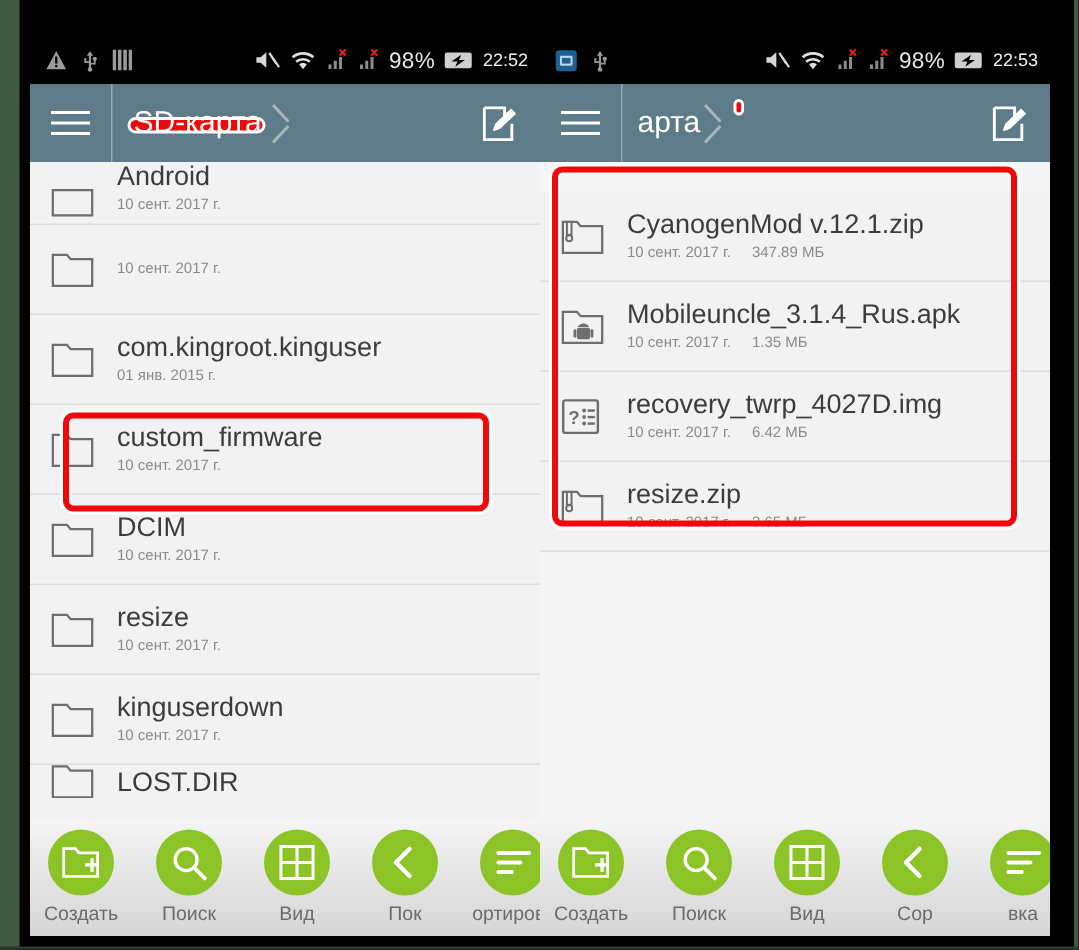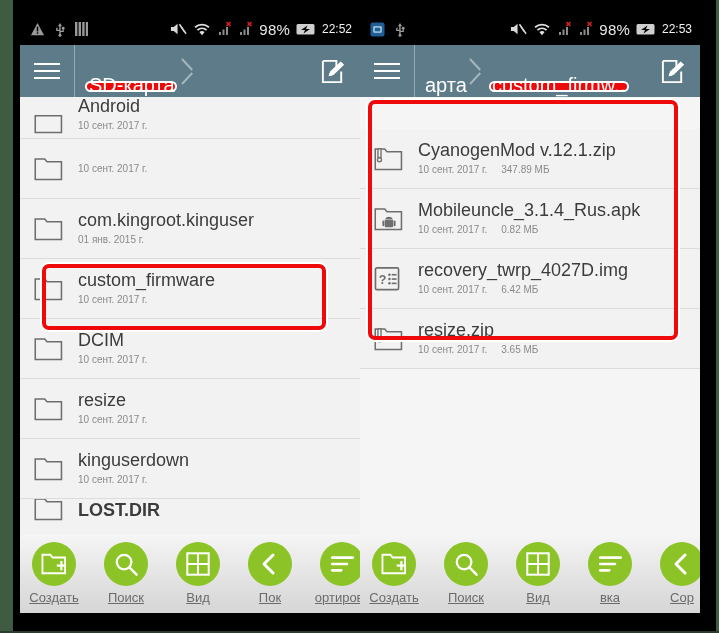--- a/index.html
+++ b/index.html
@@ -26,21 +26,21 @@
     position: absolute; right: 0; top: 0; width: 3px; height: 633px;
     background: #3f5b42;
   }
   .edge-bottom {
     position: absolute; left: 0; bottom: 0; width: 719px; height: 2px;
     background: #2b3c2d;
   }
 
   .phone {
     position: absolute;
-    top: 13px;
+    top: 24px;
     width: 340px;
     height: 600px;
     background: #000;
     overflow: hidden;
   }
   #phone-left  { left: 20px; }
   #phone-right { left: 360px; }
 
   
   .statusbar {
@@ -81,21 +81,21 @@
     align-items: center; justify-content: center;
     gap: 5px;
     cursor: pointer;
   }
   .hamburger span {
     display: block; width: 26px; height: 2px; background: #ffffff;
   }
   .bc-divider {
     width: 1px; height: 52px; background: rgba(255,255,255,0.35);
   }
-  .crumbs { display: flex; align-items: flex-end; height: 52px; flex: 1; min-width: 0; }
+  .crumbs { display: flex; align-items: center; height: 52px; flex: 1; min-width: 0; }
   .crumb {
     position: relative;
     display: flex; align-items: center;
     padding: 0 6px 0 14px;
     color: #ffffff;
     font-size: 20px;
     white-space: nowrap;
     cursor: pointer;
   }
   .crumb-label { position: relative; z-index: 2; }
@@ -162,21 +162,21 @@
   }
   .row-meta {
     color: #8a8a8a;
     font-size: 10px;
     line-height: 17px;
     display: flex;
     gap: 14px;
     white-space: nowrap;
   }
   .row-partial-top { height: 42px; align-items: flex-end; padding-bottom: 4px; }
-  .row-partial-bot { height: 22px; overflow: hidden; align-items: flex-end; border-bottom: none; font-weight: bold;}
+  .row-partial-bot { height: 22px; overflow: hidden; align-items: center; border-bottom: none;}
 
   
   .hl-box {
     position: absolute;
     border: 4px solid #ee0a0a;
     border-radius: 7px;
     box-shadow: 0 0 0 2px #ffffff;
     pointer-events: none;
     z-index: 5;
   }
@@ -210,21 +210,20 @@
     display: flex; align-items: center; justify-content: center;
   }
   .tb-label {
     margin-top: 4px;
     font-size: 13px;
     color: #6b6b6b;
     white-space: nowrap;
     overflow: hidden;
     max-width: 72px;
     text-align: center;
-    text-decoration: underline;
   }
 </style>
 </head>
 <body>
 
 <div class="page">
   <div class="edge-left"></div>
   <div class="edge-right"></div>
   <div class="edge-bottom"></div>
 
@@ -520,35 +519,34 @@
           <span></span>
           <span></span>
       </div>
       <div class="bc-divider"></div>
       <div class="crumbs">
         <div class="crumb" style="padding:0 2px 0 10px;">
           <span class="crumb-label">арта</span>
         </div>
         <div class="chev"></div>
         <div class="crumb" style="padding:0 2px 0 6px;">
-          <span class="crumb-label">custom_firmw..</span>
           <span class="underline-red" style="left:5px;right:0;"></span>
         </div>
       </div>
       <div class="edit-btn">
         <svg width="27" height="27" viewBox="0 0 28 28">
           <path d="M3 3 H17 V10 M3 3 V25 H22 V14" stroke="#fff" stroke-width="2" fill="none"></path>
           <path d="M9 19 L10.5 14 L21.5 3.5 L25 7 L14 17.5 Z" fill="#fff"></path>
           <path d="M9 19 L12.6 18.2 L9.8 15.4 Z" fill="#fff"></path>
         </svg>
       </div>
     </div>
 
     <div class="list-wrap" style="background:#f5f5f5;">
-      <div id="right-rows" style="padding-top:0;margin-top:32px;">
+      <div id="right-rows" style="padding-top:20px;">
           <div class="row">
             <div class="row-icon">
               <svg width="29" height="24" viewBox="0 0 30 25">
                 <path d="M1.2 2 H11 L13.5 5 H28.5 V23.5 H1.2 Z" stroke="#6e6e6e" stroke-width="1.6" fill="none"></path>
                 <rect x="4" y="2" width="3.2" height="9" stroke="#6e6e6e" stroke-width="1.4" fill="#f2f2f2"></rect>
                 <circle cx="5.6" cy="13.4" r="2.1" stroke="#6e6e6e" stroke-width="1.4" fill="#f2f2f2"></circle>
               </svg>
             </div>
             <div class="row-text">
               <div class="row-name">CyanogenMod v.12.1.zip</div>
@@ -565,21 +563,21 @@
                 <rect x="11" y="13" width="9" height="8" rx="1.2" fill="#6e6e6e"></rect>
                 <path d="M11.5 12.5 a4.5 4.5 0 0 1 8 0 Z" fill="#6e6e6e"></path>
                 <rect x="8.6" y="14" width="2" height="6" rx="1" fill="#6e6e6e"></rect>
                 <rect x="20.4" y="14" width="2" height="6" rx="1" fill="#6e6e6e"></rect>
               </svg>
             </div>
             <div class="row-text">
               <div class="row-name">Mobileuncle_3.1.4_Rus.apk</div>
               <div class="row-meta">
                 <span>10 сент. 2017 г.</span>
-                <span>0.82 МБ</span>
+                <span>1.35 МБ</span>
               </div>
             </div>
           </div>
           <div class="row">
             <div class="row-icon">
               <svg width="27" height="26" viewBox="0 0 28 27">
                 <rect x="1.5" y="2" width="24" height="22.5" rx="1.5" stroke="#6e6e6e" stroke-width="1.7" fill="none"></rect>
                 <text x="5" y="18.5" font-family="Liberation Sans, sans-serif" font-size="13" font-weight="bold" fill="#6e6e6e">?</text>
                 <circle cx="16" cy="9" r="1.3" fill="#6e6e6e"></circle>
                 <rect x="18.4" y="8.2" width="5" height="1.7" fill="#6e6e6e"></rect>
@@ -643,32 +641,32 @@
               <svg width="24" height="24" viewBox="0 0 24 24">
                 <rect x="1.3" y="1.3" width="21.4" height="21.4" stroke="#fff" stroke-width="2" fill="none"></rect>
                 <rect x="11" y="1.3" width="2" height="21.4" fill="#fff"></rect>
                 <rect x="1.3" y="11" width="21.4" height="2" fill="#fff"></rect>
               </svg>
             </div>
             <div class="tb-label">Вид</div>
           </div>
           <div class="tb-item">
             <div class="tb-circle">
+              <svg width="24" height="24" viewBox="0 0 24 24">
+                <path d="M15 3 L6 12 L15 21" stroke="#fff" stroke-width="3" fill="none" stroke-linecap="round" stroke-linejoin="round"></path>
+              </svg>
+            </div>
+            <div class="tb-label">Сор</div>
+          </div>
+          <div class="tb-item">
+            <div class="tb-circle">
               <svg width="25" height="20" viewBox="0 0 26 20">
                 <rect x="1" y="2" width="24" height="2.8" rx="1.4" fill="#fff"></rect>
                 <rect x="1" y="8.6" width="18" height="2.8" rx="1.4" fill="#fff"></rect>
                 <rect x="1" y="15.2" width="12" height="2.8" rx="1.4" fill="#fff"></rect>
               </svg>
             </div>
             <div class="tb-label">вка</div>
           </div>
-          <div class="tb-item">
-            <div class="tb-circle">
-              <svg width="24" height="24" viewBox="0 0 24 24">
-                <path d="M15 3 L6 12 L15 21" stroke="#fff" stroke-width="3" fill="none" stroke-linecap="round" stroke-linejoin="round"></path>
-              </svg>
-            </div>
-            <div class="tb-label">Сор</div>
-          </div>
         </div>
     </div>
   </div>
 </div>
 
 </body></html>

